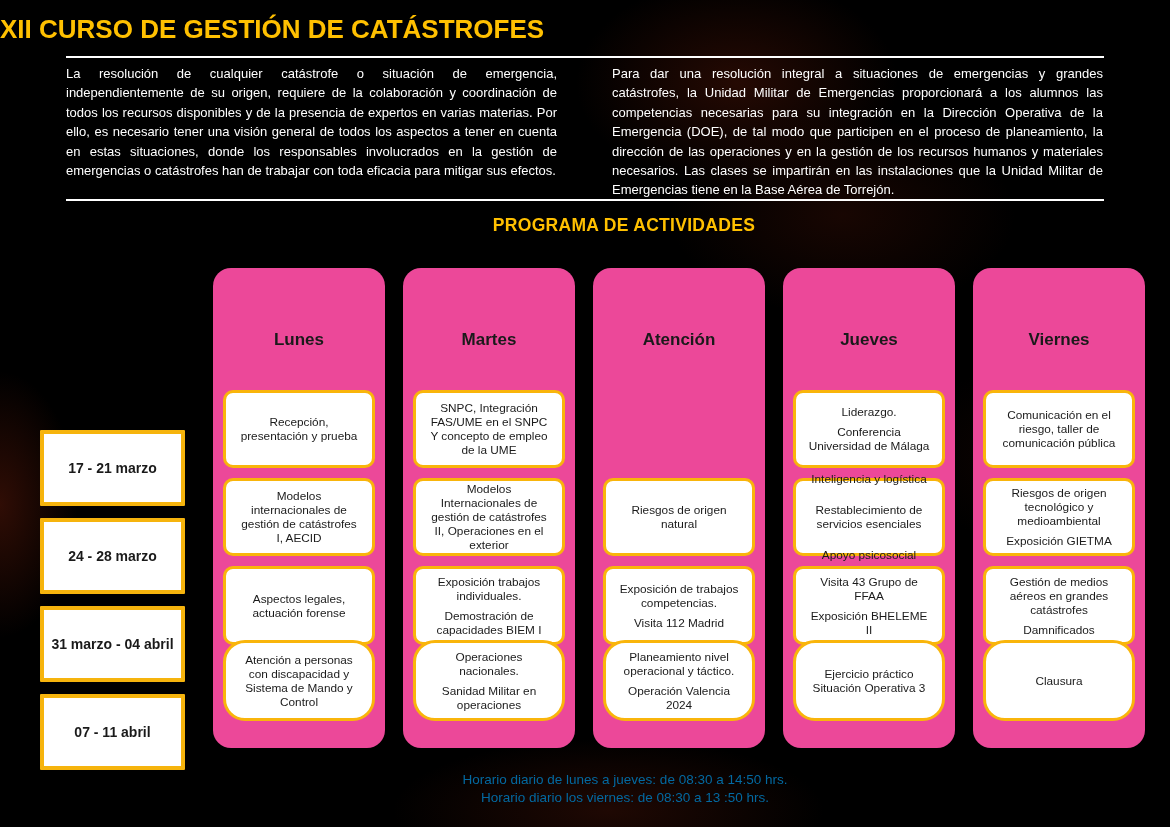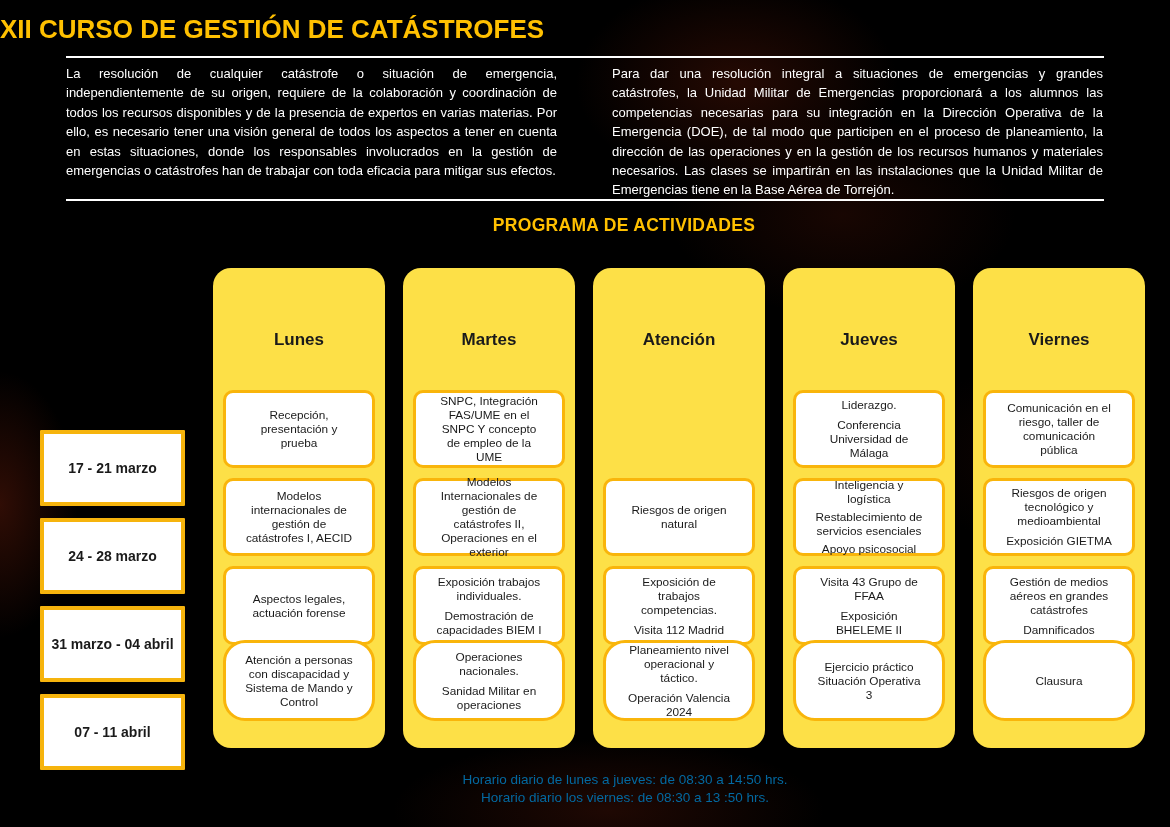--- a/index.html
+++ b/index.html
@@ -45,32 +45,32 @@
   }
   .datebox{
     position:absolute;left:40px;width:145px;height:76px;
     box-sizing:border-box;
     background:#FFFFFF;border:4px solid #F6B40D;border-radius:1px;
     display:flex;align-items:center;justify-content:center;
     font-size:14px;font-weight:bold;color:#1A1A1A;text-align:center;margin-top:40px;
   }
   .col{
     position:absolute;top:268px;width:172px;height:480px;
-    background:#fde047;border-radius:18px;
+    background:#ec4899;border-radius:18px;
   }
   .day-label{
     position:absolute;top:62px;left:0;width:100%;
     text-align:center;font-size:17px;font-weight:bold;color:#1A1A1A;
   }
   .cell{
     position:absolute;left:10px;width:152px;
     box-sizing:border-box;
     background:#FFFFFF;border:3px solid #F9B50B;border-radius:10px;
     display:flex;flex-direction:column;align-items:center;justify-content:center;
-    gap:6px;padding:3px 19px;
+    gap:6px;padding:3px 12px;
     font-size:11.8px;line-height:14px;color:#1A1A1A;text-align:center;
   }
   .r0{top:122px;height:78px;}
   .r1{top:210px;height:78px;}
   .r2{top:298px;height:79px;}
   .r3{top:372px;height:81px;border-radius:22px;}
   .footer-line{
     position:absolute;left:0;width:100%;
     text-align:center;color:#0369a1;font-size:13.5px;margin-left:40px;
   }
@@ -146,21 +146,21 @@
       <div>Operación Valencia 2024</div>
     </div>
   </div>
 
   <div class="col" style="left:783px">
     <div class="day-label">Jueves</div>
     <div class="cell r0">
       <div>Liderazgo.</div>
       <div>Conferencia Universidad de Málaga</div>
     </div>
-    <div class="cell r1" style="gap:4px">
+    <div class="cell r1" style="gap:17px">
       <div>Inteligencia y logística</div>
       <div>Restablecimiento de servicios esenciales</div>
       <div>Apoyo psicosocial</div>
     </div>
     <div class="cell r2">
       <div>Visita 43 Grupo de FFAA</div>
       <div>Exposición BHELEME II</div>
     </div>
     <div class="cell r3">
       <div>Ejercicio práctico Situación Operativa 3</div>

